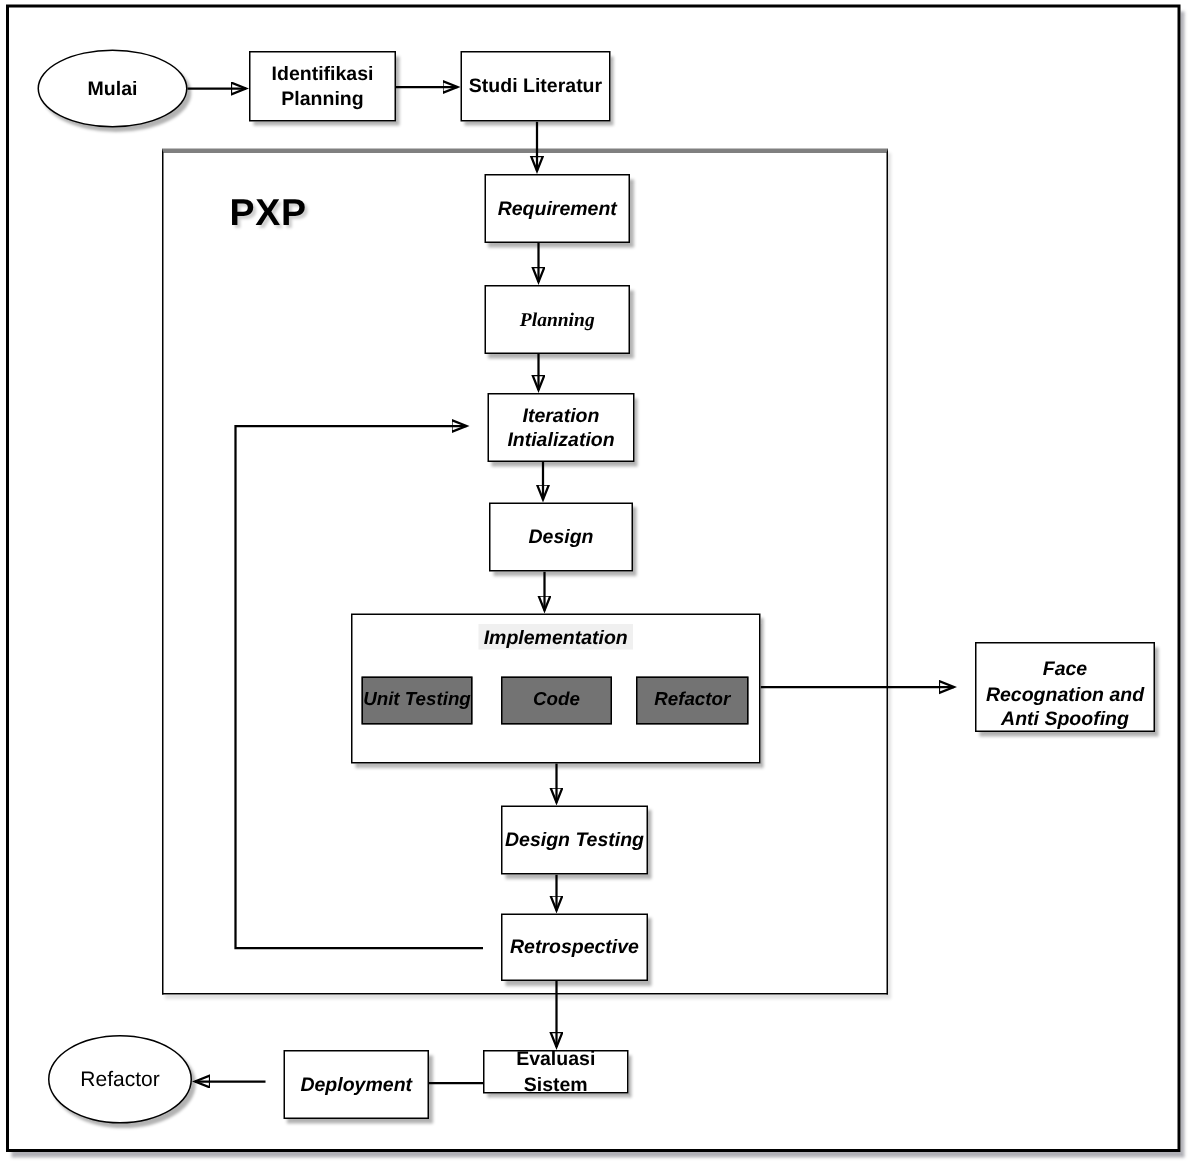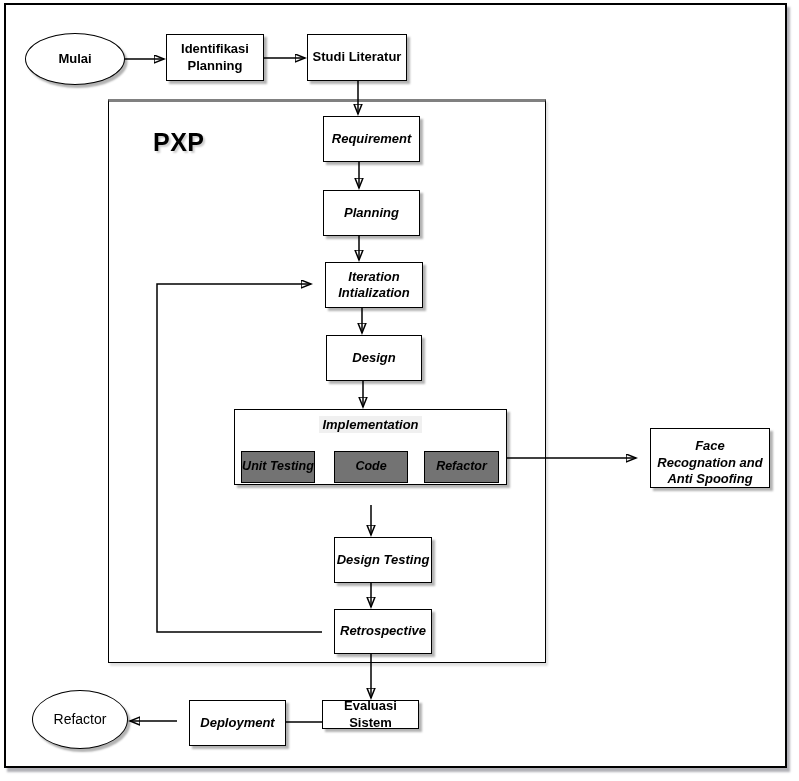--- a/index.html
+++ b/index.html
@@ -20,21 +20,21 @@
     left: 4px; top: 3px;
     width: 783px; height: 765px;
     border: 2px solid #000000;
     background: #ffffff;
     box-shadow: 3px 4px 2px rgba(125,125,135,0.6);
   }
   
   .pxp-container {
     position: absolute;
     left: 108px; top: 99px;
-    width: 438px; height: 564px;
+    width: 484px; height: 564px;
     border: 1.5px solid #000000;
     border-top: 3px solid #808080;
     background: transparent;
     box-shadow: 2px 3px 2px rgba(0,0,0,0.12);
     z-index: 1;
   }
   .pxp-label {
     position: absolute;
     left: 44px; top: 26px;
     font-size: 25px;
@@ -71,34 +71,34 @@
     z-index: 3;
   }
   .node.italic { font-style: italic; margin-left: 12px; }
   .node.ellipse { border-radius: 50%; }
   .node.plainweight { font-weight: normal; font-size: 14px; }
 
   .n-mulai        { left: 25px;  top: 33px;  width: 100px; height: 52px; }
   .n-identifikasi { left: 166px; top: 34px;  width: 98px;  height: 47px; padding: 0 10px; }
   .n-studi        { left: 307px; top: 34px;  width: 100px; height: 47px; }
   .n-requirement  { left: 311px; top: 116px; width: 97px;  height: 46px; }
-  .n-planning     { left: 311px; top: 190px; width: 97px;  height: 46px; }
+  .n-planning     { left: 311px; top: 190px; width: 97px;  height: 46px; font-family: Liberation Serif, serif; }
   .n-iteration    { left: 313px; top: 262px; width: 98px;  height: 46px; padding: 0 6px; }
   .n-design       { left: 314px; top: 335px; width: 96px;  height: 46px; }
   .n-system       { left: 322px; top: 537px; width: 98px;  height: 46px; }
   .n-retro        { left: 322px; top: 609px; width: 98px;  height: 45px; }
   .n-face         { left: 638px; top: 428px; width: 120px; height: 60px; padding: 0 4px; align-items: flex-end; }
   .n-evaluasi     { left: 322px; top: 700px; width: 97px;  height: 29px; }
   .n-deployment   { left: 177px; top: 700px; width: 97px;  height: 46px; }
   .n-selesai      { left: 32px;  top: 690px; width: 96px;  height: 59px; }
 
   
   .n-impl {
     left: 234px; top: 409px;
-    width: 273px; height: 76px;
+    width: 273px; height: 100px;
     display: block;
   }
   .impl-label {
     position: absolute;
     top: 7px; left: 0; right: 0;
     text-align: center;
     font-style: italic;
     font-weight: bold;
     font-size: 13px;
   }

